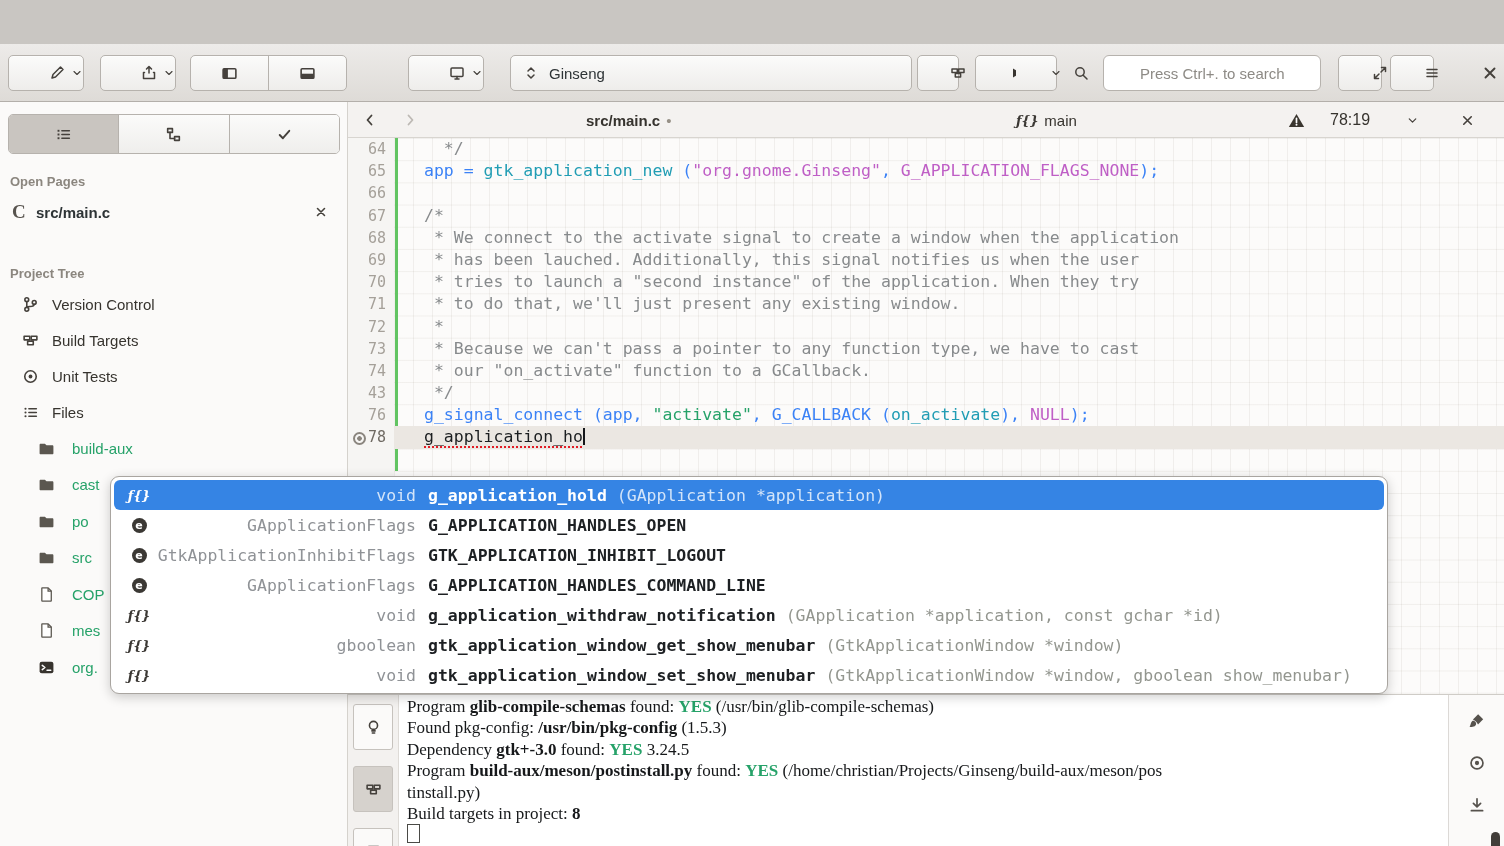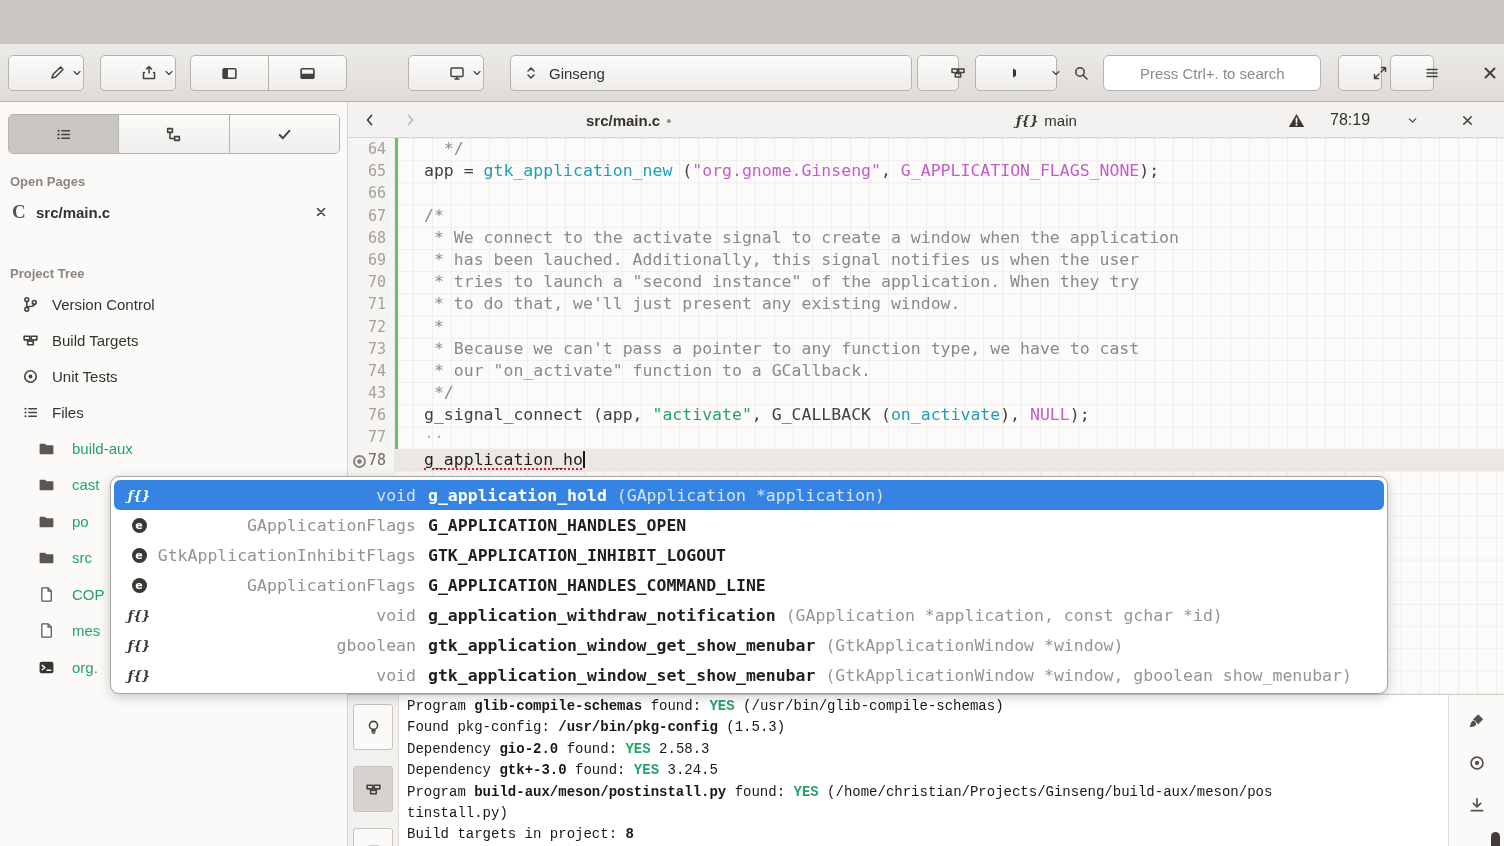--- a/index.html
+++ b/index.html
@@ -83,21 +83,21 @@
   .green-bar{position:absolute;left:47px;top:0;width:3px;height:333px;background:#62c462;}
   #code-rows{position:absolute;left:0;top:0;width:100%;}
   .code-row{display:flex;height:22.2px;position:relative;}
   .code-row .ln{width:46px;flex:none;text-align:right;padding-right:8px;box-sizing:border-box;
     font-family:"DejaVu Sans Mono",monospace;font-size:15px;line-height:22.2px;color:#a5a099;}
   .code-row .ctext{flex:1;padding-left:30px;font-family:"DejaVu Sans Mono",monospace;font-size:16.5px;line-height:22.2px;white-space:pre;}
   .code-row.current{background:linear-gradient(to right,transparent 46px,#ebe7e2 46px);}
   .code-row.current .ln{color:#6f6a63;}
   .marker{position:absolute;left:5px;top:6px;width:9px;height:9px;border:2px solid #8a857e;border-radius:50%;
     background:radial-gradient(circle,#8a857e 0 2px,transparent 2.6px);}
-  .seg-p{color:#404040;}
+  .seg-p{color:#3b82f6;}
   .seg-c{color:#878a8c;}
   .seg-f{color:#219db4;}
   .seg-s{color:#26a269;}
   .seg-m{color:#bf5fc6;}
   .seg-w{color:#b9b4ae;}
   .seg-e{color:#1b1e20;text-decoration:underline dotted 2px #e01b24;text-underline-offset:4px;}
   .caret{display:inline-block;width:2px;height:17px;background:#15171a;vertical-align:-3px;}
 
   
   .popup{position:absolute;left:110px;top:432px;width:1278px;box-sizing:border-box;background:#fff;
@@ -118,21 +118,21 @@
 
   
   .bottom-panel{position:absolute;left:348px;top:650px;width:1156px;height:196px;display:flex;
     border-top:1px solid #cfccc7;background:#fff;box-sizing:border-box;}
   .bp-left{width:50px;flex:none;background:#f3f1ef;border-right:1px solid #dedbd7;position:relative;}
   .tool-btn{position:absolute;left:5px;width:40px;height:46px;border:1px solid #c6c2bd;border-radius:3px;
     background:#fbfaf9;display:flex;align-items:center;justify-content:center;box-sizing:border-box;}
   .tool-btn.selected{background:#d6d2cd;}
   #tool-lamp{top:9px;} #tool-build{top:71px;} #tool-term{top:133px;}
   .bp-out{flex:1;padding:1px 0 0 8px;overflow:hidden;}
-  .out-line{font-family:Liberation Mono, monospace;font-size:14px;line-height:21.4px;white-space:pre;color:#16181a;}
+  .out-line{font-family:Liberation Serif, serif;font-size:17px;line-height:21.4px;white-space:pre;color:#16181a;}
   .o-p{color:#16181a;} .o-b{font-weight:bold;color:#16181a;} .o-y{font-weight:bold;color:#26a269;}
   .term-cursor{display:inline-block;width:11px;height:17px;border:1.5px solid #4a4a46;vertical-align:-3px;}
   .bp-right{width:56px;flex:none;background:#fbfaf9;border-left:1px solid #dcd9d6;position:relative;
     display:flex;flex-direction:column;align-items:center;padding-top:10px;gap:10px;box-sizing:border-box;}
   .side-tool{width:32px;height:32px;display:flex;align-items:center;justify-content:center;}
   .vthumb{position:absolute;right:4px;bottom:2px;width:9px;height:56px;background:#403c38;border-radius:5px;}
 </style>
 </head>
 <body>
 
@@ -490,24 +490,20 @@
             <span class="ctext"><span class="seg-c"> * our "on_activate" function to a GCallback.</span></span>
           </div>
           <div class="code-row">
             <span class="ln">43</span>
             <span class="ctext"><span class="seg-c"> */</span></span>
           </div>
           <div class="code-row">
             <span class="ln">76</span>
             <span class="ctext"><span class="seg-p">g_signal_connect (app, </span><span class="seg-s">"activate"</span><span class="seg-p">, G_CALLBACK (</span><span class="seg-f">on_activate</span><span class="seg-p">), </span><span class="seg-m">NULL</span><span class="seg-p">);</span></span>
           </div>
-          <div class="code-row">
-            <span class="ln">77</span>
-            <span class="ctext"><span class="seg-w">··</span></span>
-          </div>
           <div class="code-row current">
             <span class="marker"></span>
             <span class="ln">78</span>
             <span class="ctext"><span class="seg-e">g_application_ho</span><span class="caret"></span></span>
           </div>
         </div>
     </div>
   </section>
 
   <div class="popup" id="comp-list">
@@ -593,21 +589,20 @@
             <svg width="17" height="17" viewBox="0 0 16 16">
               <rect x="1.5" y="2.5" width="13" height="11" rx="2" fill="#37332e"></rect>
               <path d="M4 6l2.5 2L4 10M8.5 10.5h3.5" stroke="#fff" stroke-width="1.4" fill="none" stroke-linecap="round" stroke-linejoin="round"></path>
             </svg>
           </span>
       </span>
     </div>
     <div class="bp-out" id="out-lines">
         <div class="out-line"><span class="o-p">Program </span><span class="o-b">glib-compile-schemas</span><span class="o-p"> found: </span><span class="o-y">YES</span><span class="o-p"> (/usr/bin/glib-compile-schemas)</span></div>
         <div class="out-line"><span class="o-p">Found pkg-config: </span><span class="o-b">/usr/bin/pkg-config</span><span class="o-p"> (1.5.3)</span></div>
-        <div class="out-line"><span class="o-p">Dependency </span><span class="o-b">gio-2.0</span><span class="o-p"> found: </span><span class="o-y">YES</span><span class="o-p"> 2.58.3</span></div>
         <div class="out-line"><span class="o-p">Dependency </span><span class="o-b">gtk+-3.0</span><span class="o-p"> found: </span><span class="o-y">YES</span><span class="o-p"> 3.24.5</span></div>
         <div class="out-line"><span class="o-p">Program </span><span class="o-b">build-aux/meson/postinstall.py</span><span class="o-p"> found: </span><span class="o-y">YES</span><span class="o-p"> (/home/christian/Projects/Ginseng/build-aux/meson/pos</span></div>
         <div class="out-line"><span class="o-p">tinstall.py)</span></div>
         <div class="out-line"><span class="o-p">Build targets in project: </span><span class="o-b">8</span></div>
         <div class="out-line"><span class="term-cursor"></span></div>
       </div>
     <div class="bp-right">
       <span class="side-tool">
           <svg width="18" height="18" viewBox="0 0 16 16">
             <path d="M9 2l4.5 4.5-4.6 4.6c-.9-2-2.5-3.6-4.5-4.5z" fill="#56524d"></path>

